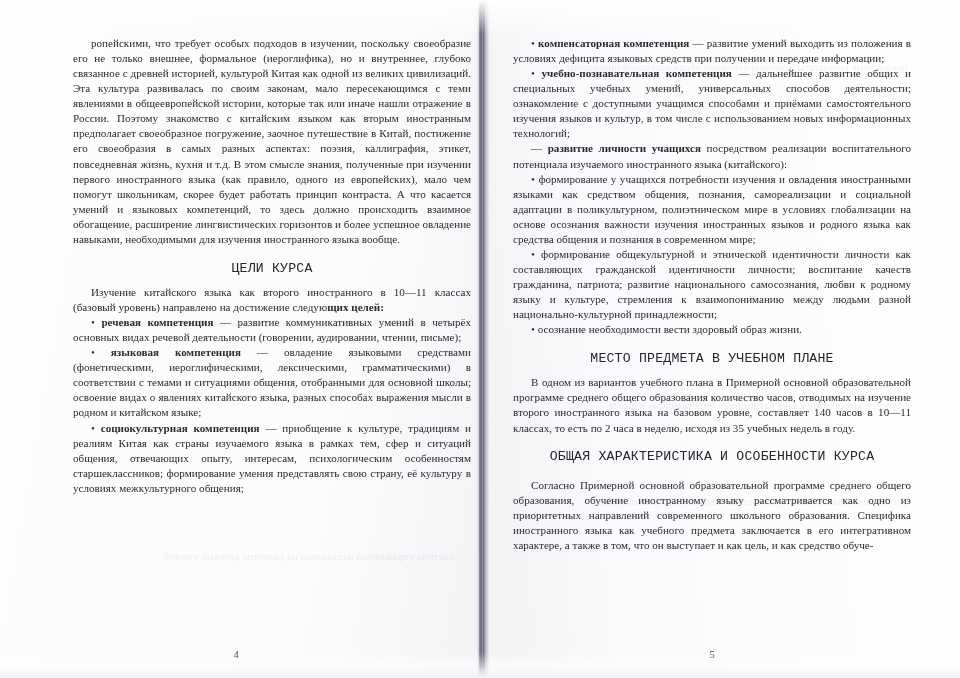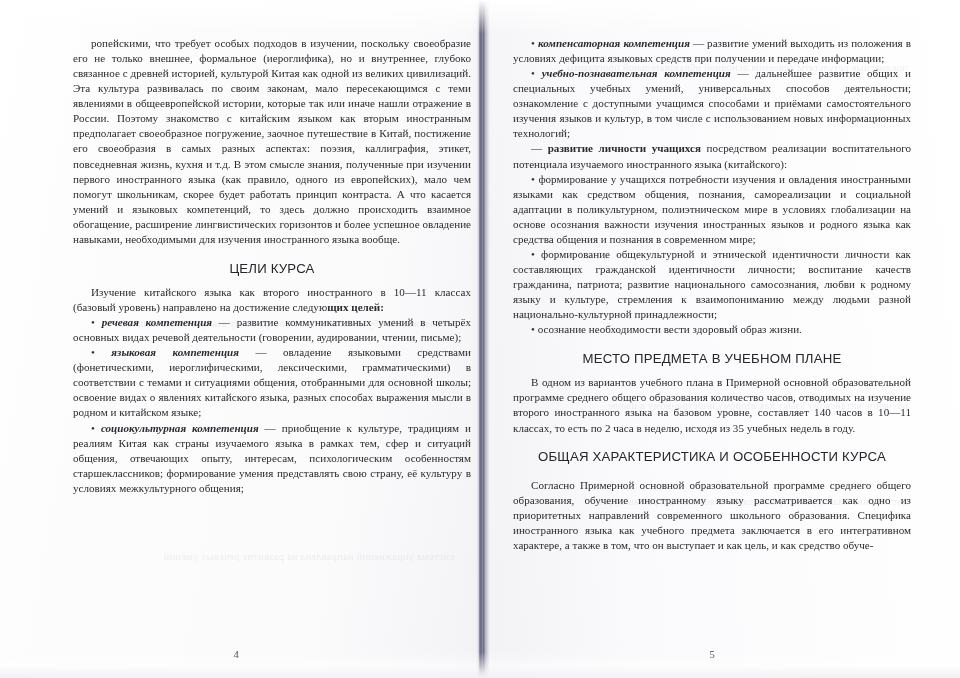--- a/index.html
+++ b/index.html
@@ -71,24 +71,24 @@
     -webkit-hyphens: none;
     hyphens: none;
   }
   .col-left  { left: 73px;  width: 398px; }
   .col-right { left: 513px; width: 398px; }
 
   .col p { margin: 0; }
   .indent   { text-indent: 18px; }
 
   b, .b { font-weight: bold; }
-  .bi { font-weight: bold; font-style: italic; }
+  .bi { font-weight: bold; }
 
   h2.section {
-    font-family: Liberation Sans, sans-serif;
+    font-family: Liberation Mono, monospace;
     font-weight: 400;
     font-size: 13.2px;
     letter-spacing: .2px;
     text-align: center;
     margin: 14px 0 9px 0;
     color: #25252b;
     text-indent: 0;
   }
   h2.tight { margin-top: 13px; margin-bottom: 14px; }
 

